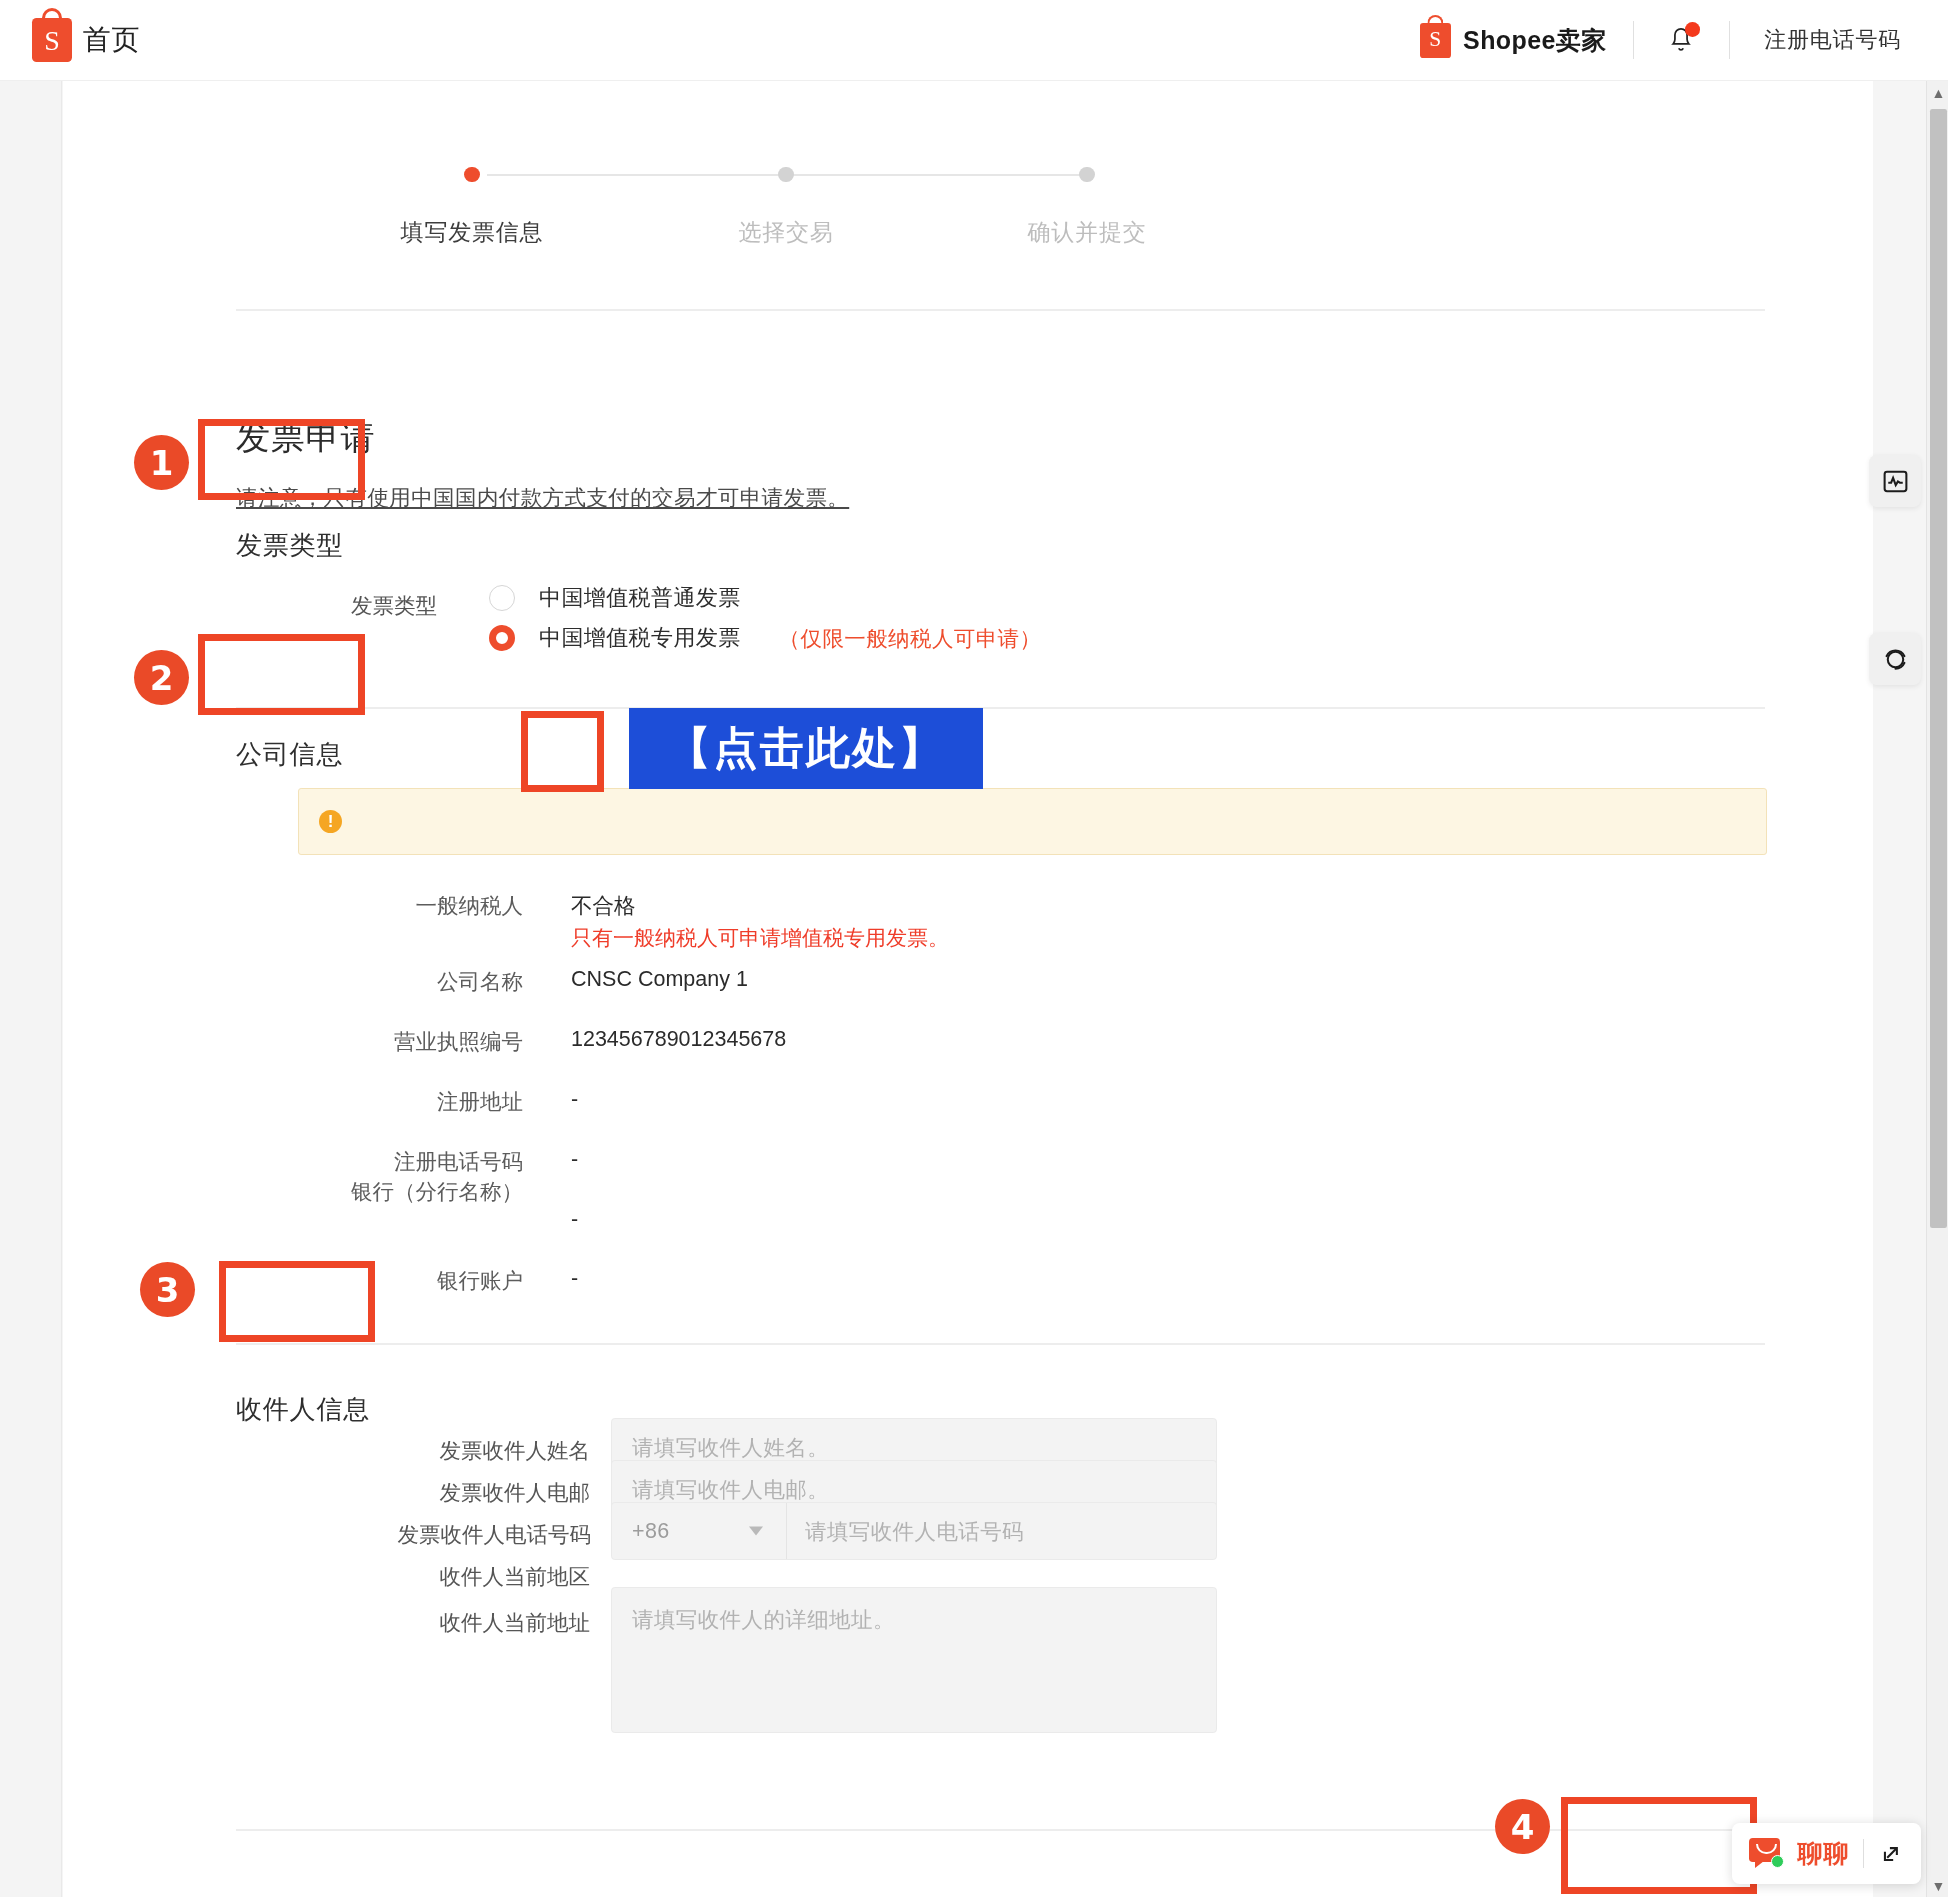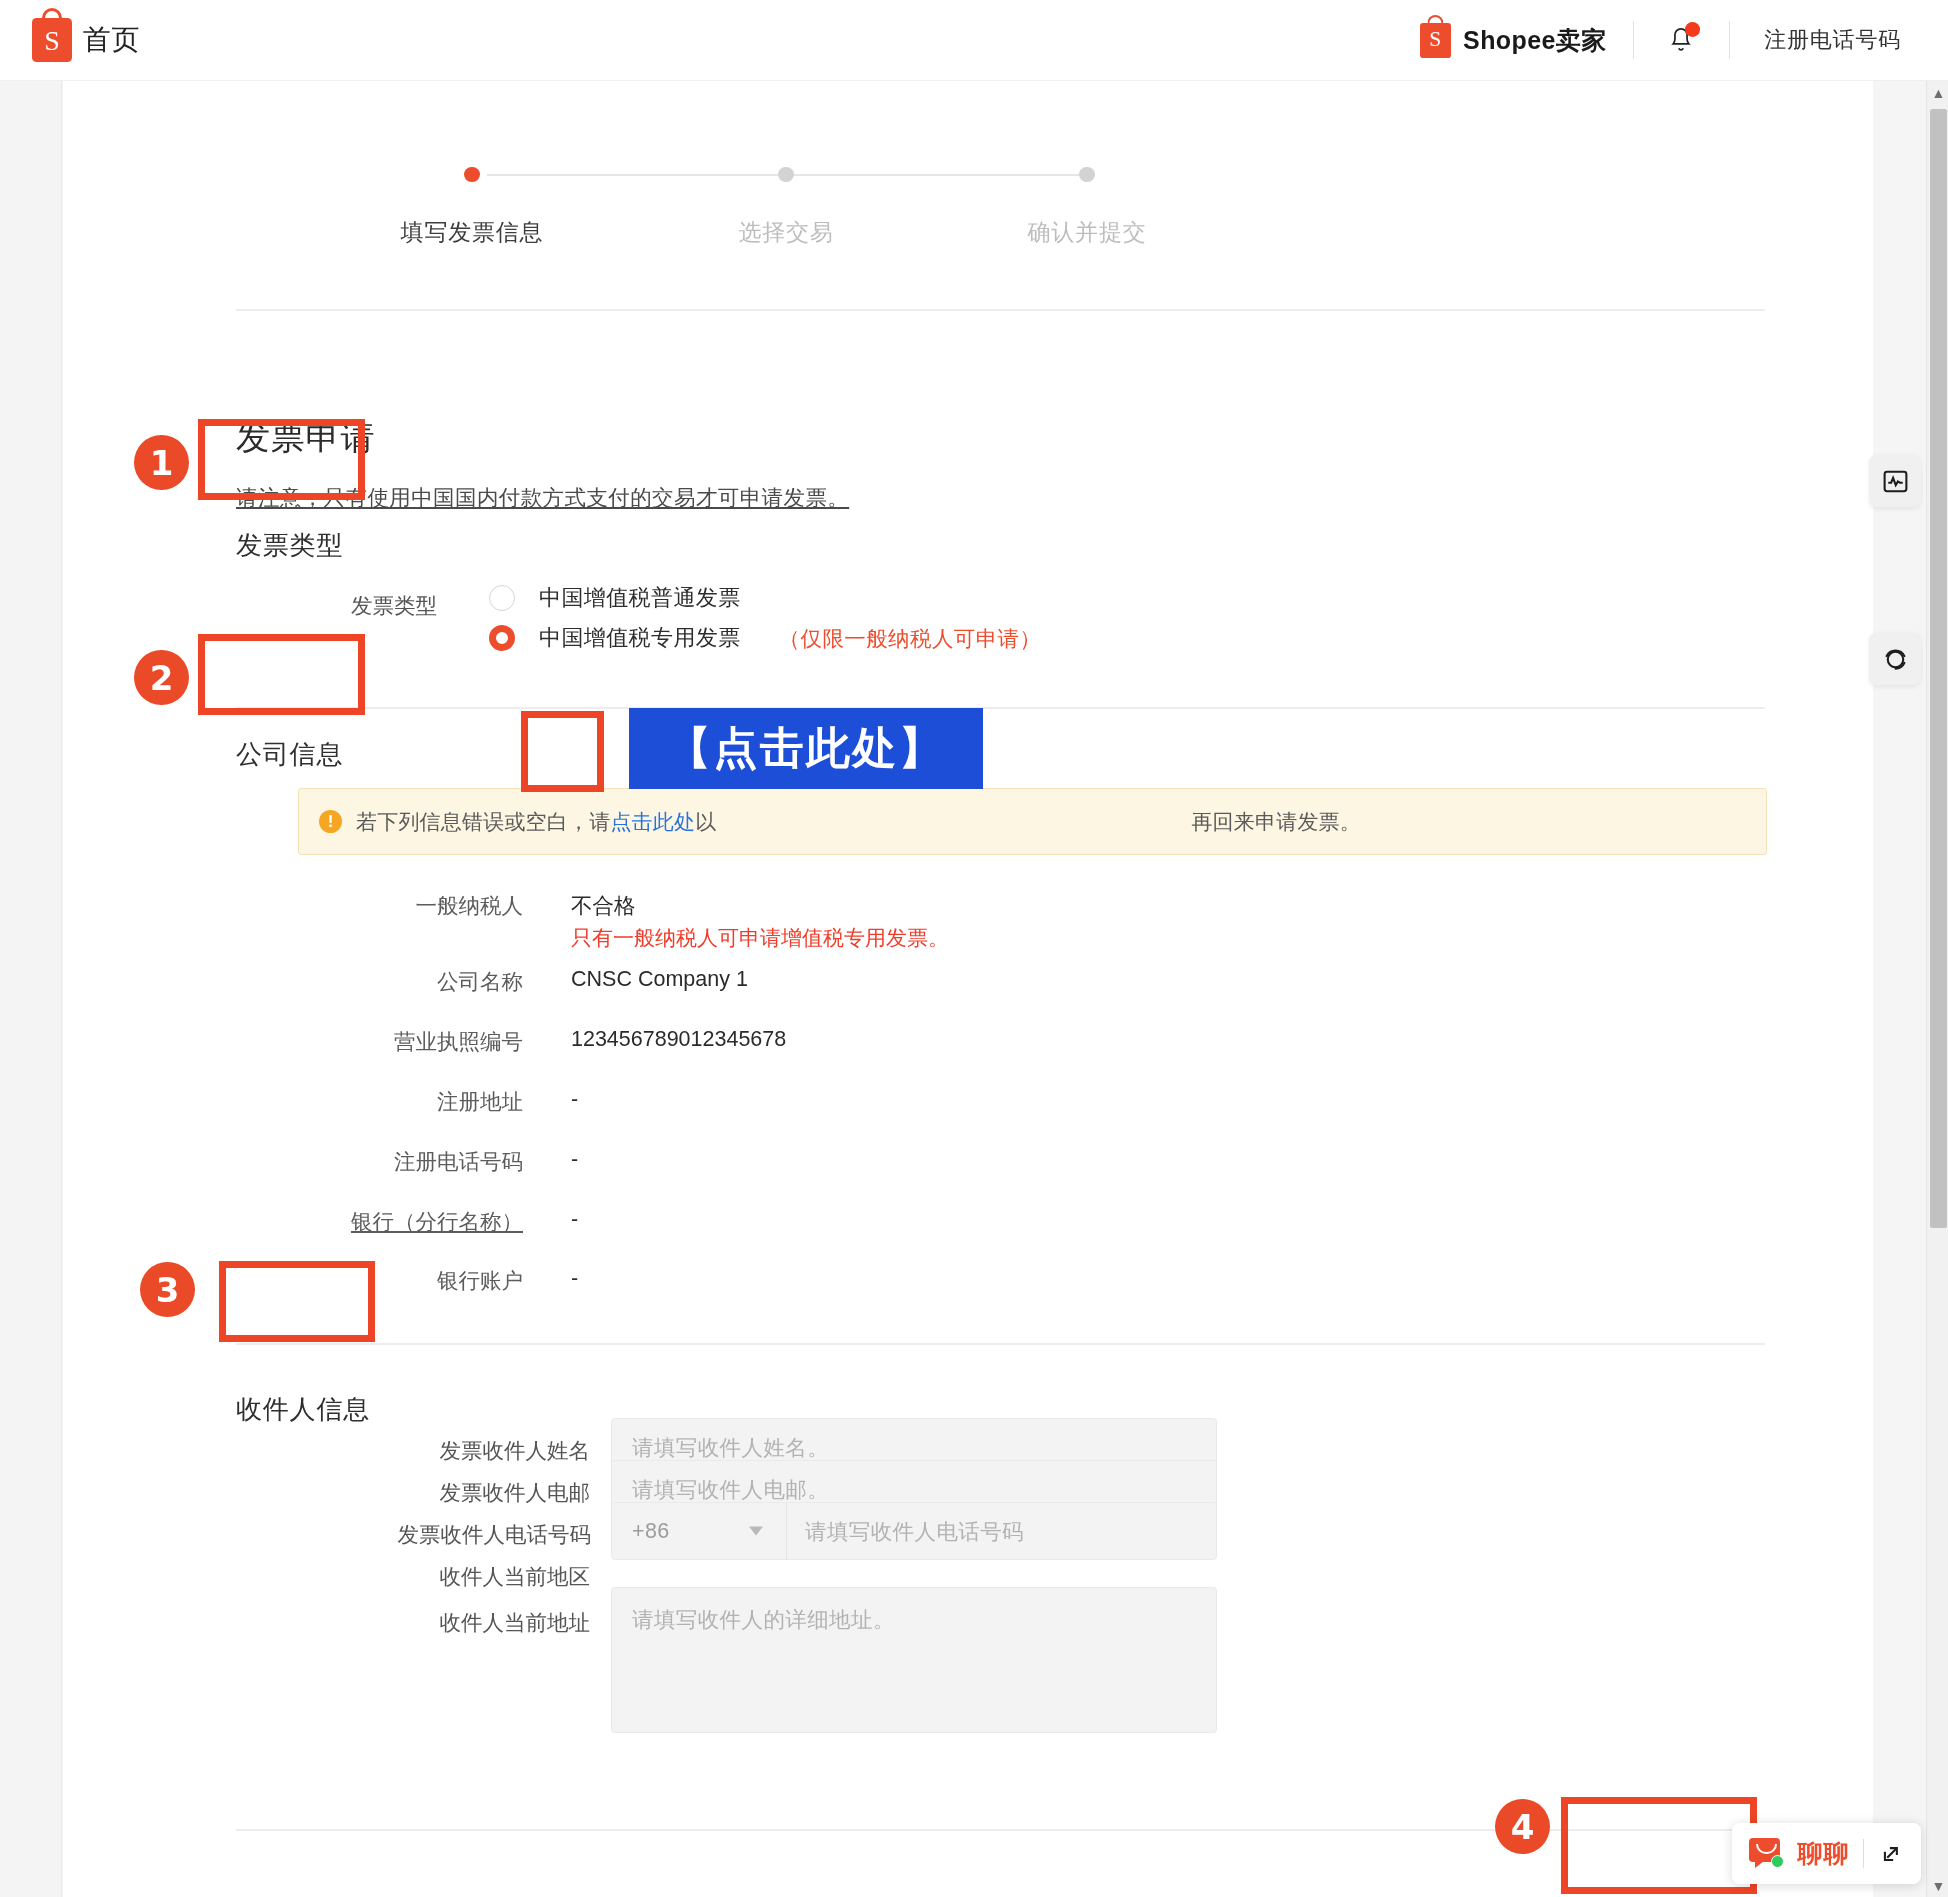--- a/index.html
+++ b/index.html
@@ -291,40 +291,39 @@
     <div class="radio-txt">中国增值税专用发票</div>
     <div class="radio-note">（仅限一般纳税人可申请）</div>
   </div>
 
   <div class="divider" style="left:173px;top:626px;width:1529px;"></div>
 
   <div class="sec-head" style="left:173px;top:656px;">公司信息</div>
 
   <div class="warn">
     <div class="warn-ico">!</div>
-    <div class="warn-txt"><span>若下列信息错误或空白，请</span><a class="warn-link" href="#">点击此处</a><span>以</span><span style="display:inline-block;width:475px;"></span><span>再回来申请发票。</span></div>
   </div>
 
   <div class="info-lbl" style="left:138px;top:810px;">一般纳税人</div>
   <div class="info-val" style="left:508px;top:810px;">不合格</div>
   <div class="info-err" style="left:508px;top:843px;">只有一般纳税人可申请增值税专用发票。</div>
 
   <div class="info-lbl" style="left:138px;top:886px;">公司名称</div>
   <div class="info-val" style="left:508px;top:886px;">CNSC Company 1</div>
 
   <div class="info-lbl" style="left:138px;top:946px;">营业执照编号</div>
   <div class="info-val" style="left:508px;top:946px;">123456789012345678</div>
 
   <div class="info-lbl" style="left:138px;top:1006px;">注册地址</div>
   <div class="info-val" style="left:508px;top:1006px;">-</div>
 
   <div class="info-lbl" style="left:138px;top:1066px;">注册电话号码</div>
   <div class="info-val" style="left:508px;top:1066px;">-</div>
 
-  <div class="info-lbl" style="left:138px;top:1126px;text-decoration:underline;">银行（分行名称）</div>
+  <div class="info-lbl" style="left:138px;top:1096px;">银行（分行名称）</div>
   <div class="info-val" style="left:508px;top:1126px;">-</div>
 
   <div class="info-lbl" style="left:138px;top:1185px;">银行账户</div>
   <div class="info-val" style="left:508px;top:1185px;">-</div>
 
   <div class="divider" style="left:173px;top:1262px;width:1529px;"></div>
 
   <div class="sec-head" style="left:173px;top:1311px;">收件人信息</div>
 
   <div class="field-label" style="left:259px;top:1355px;width:268px;">发票收件人姓名</div>

